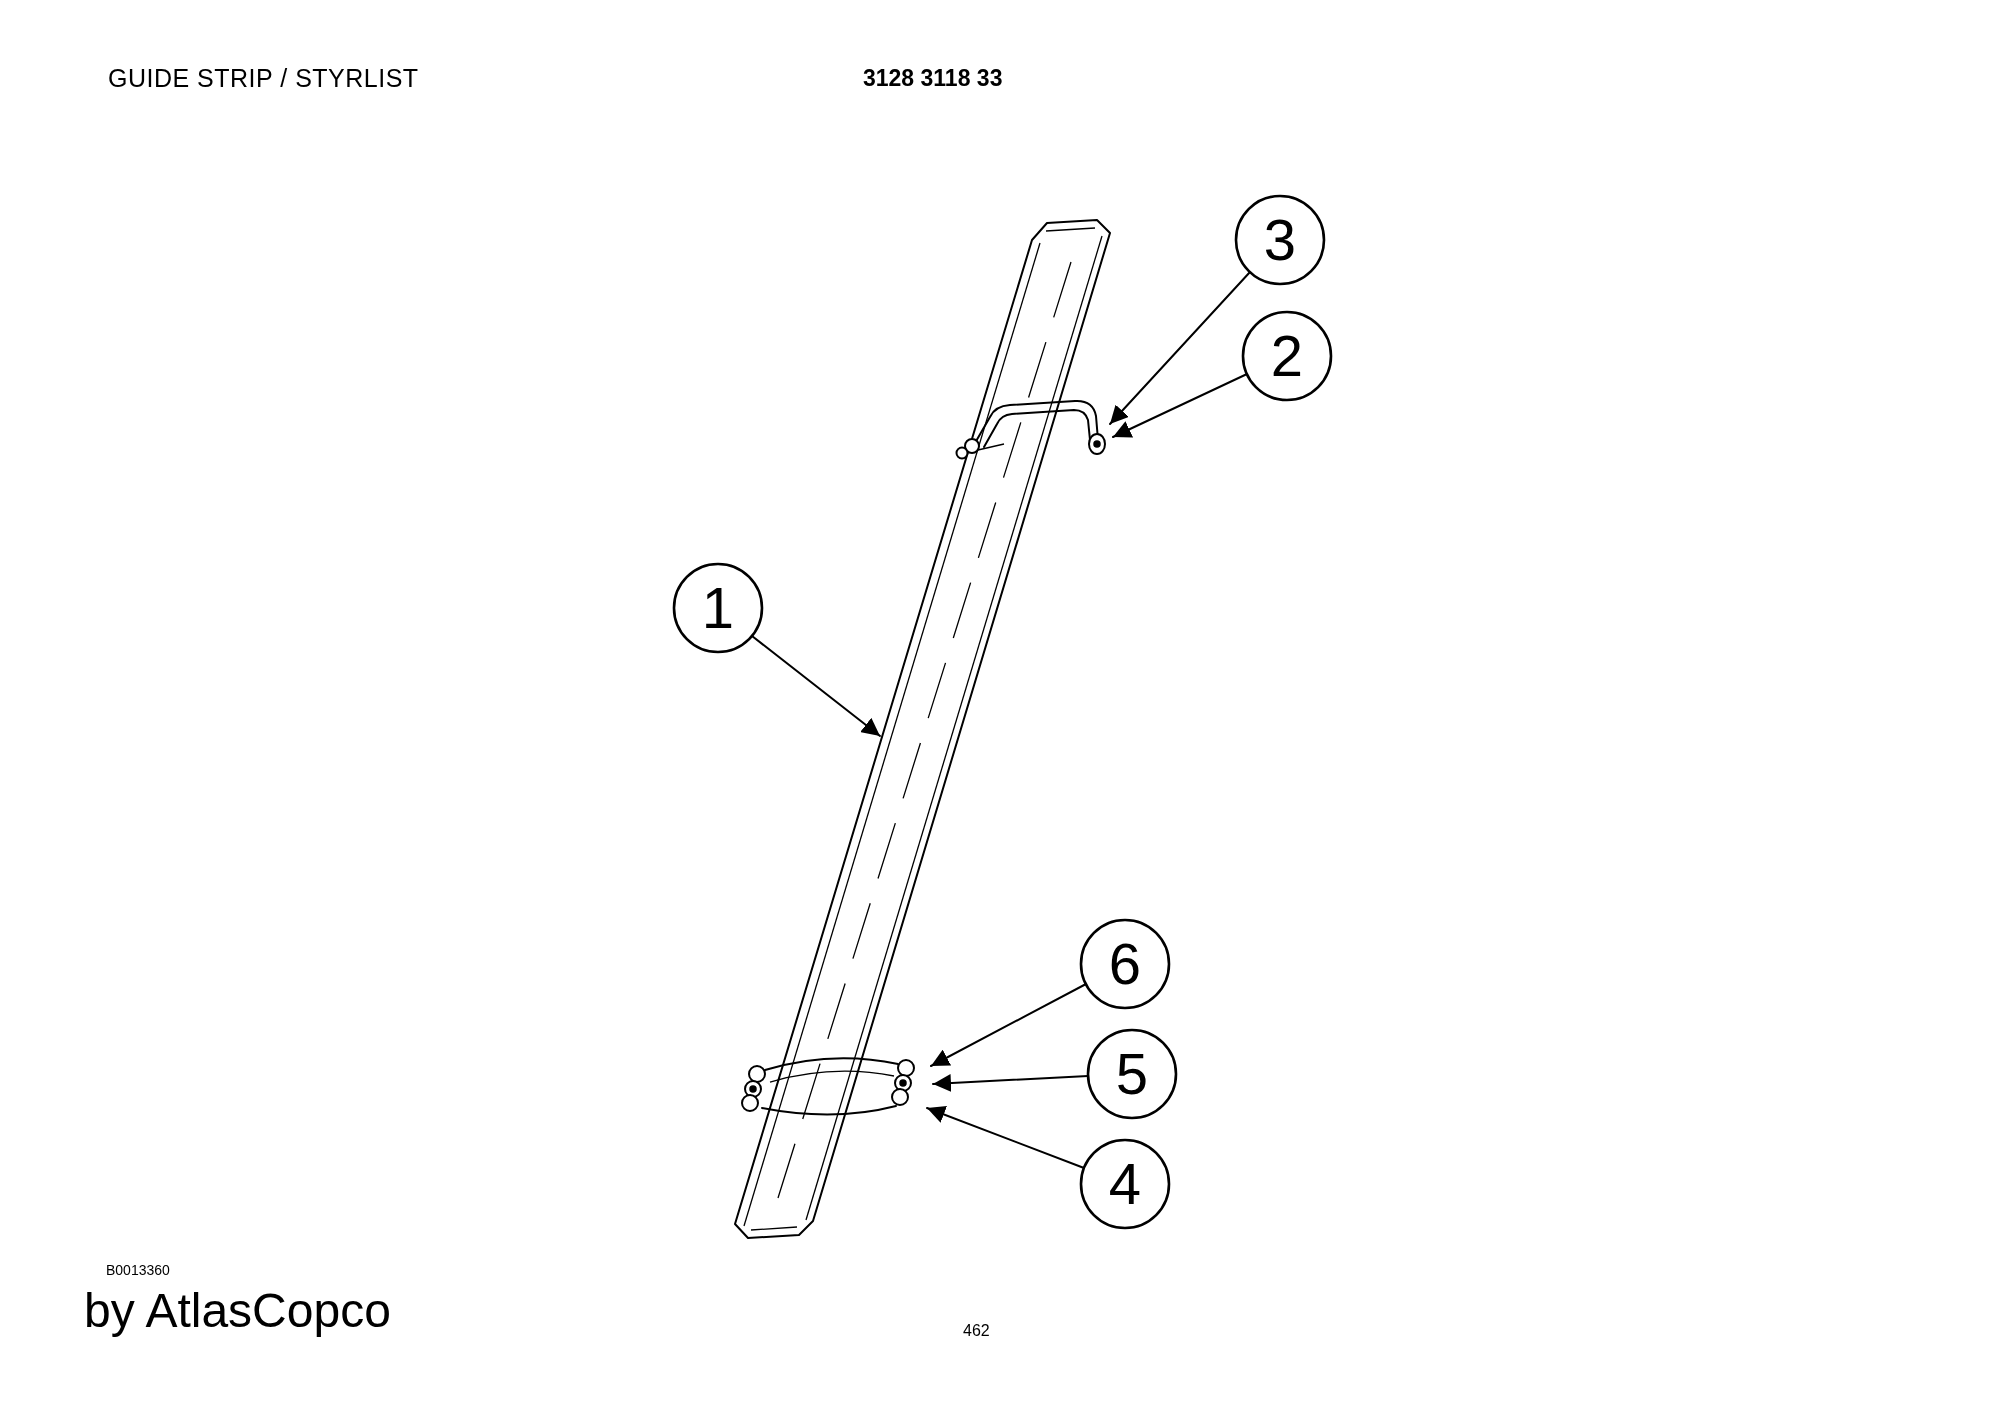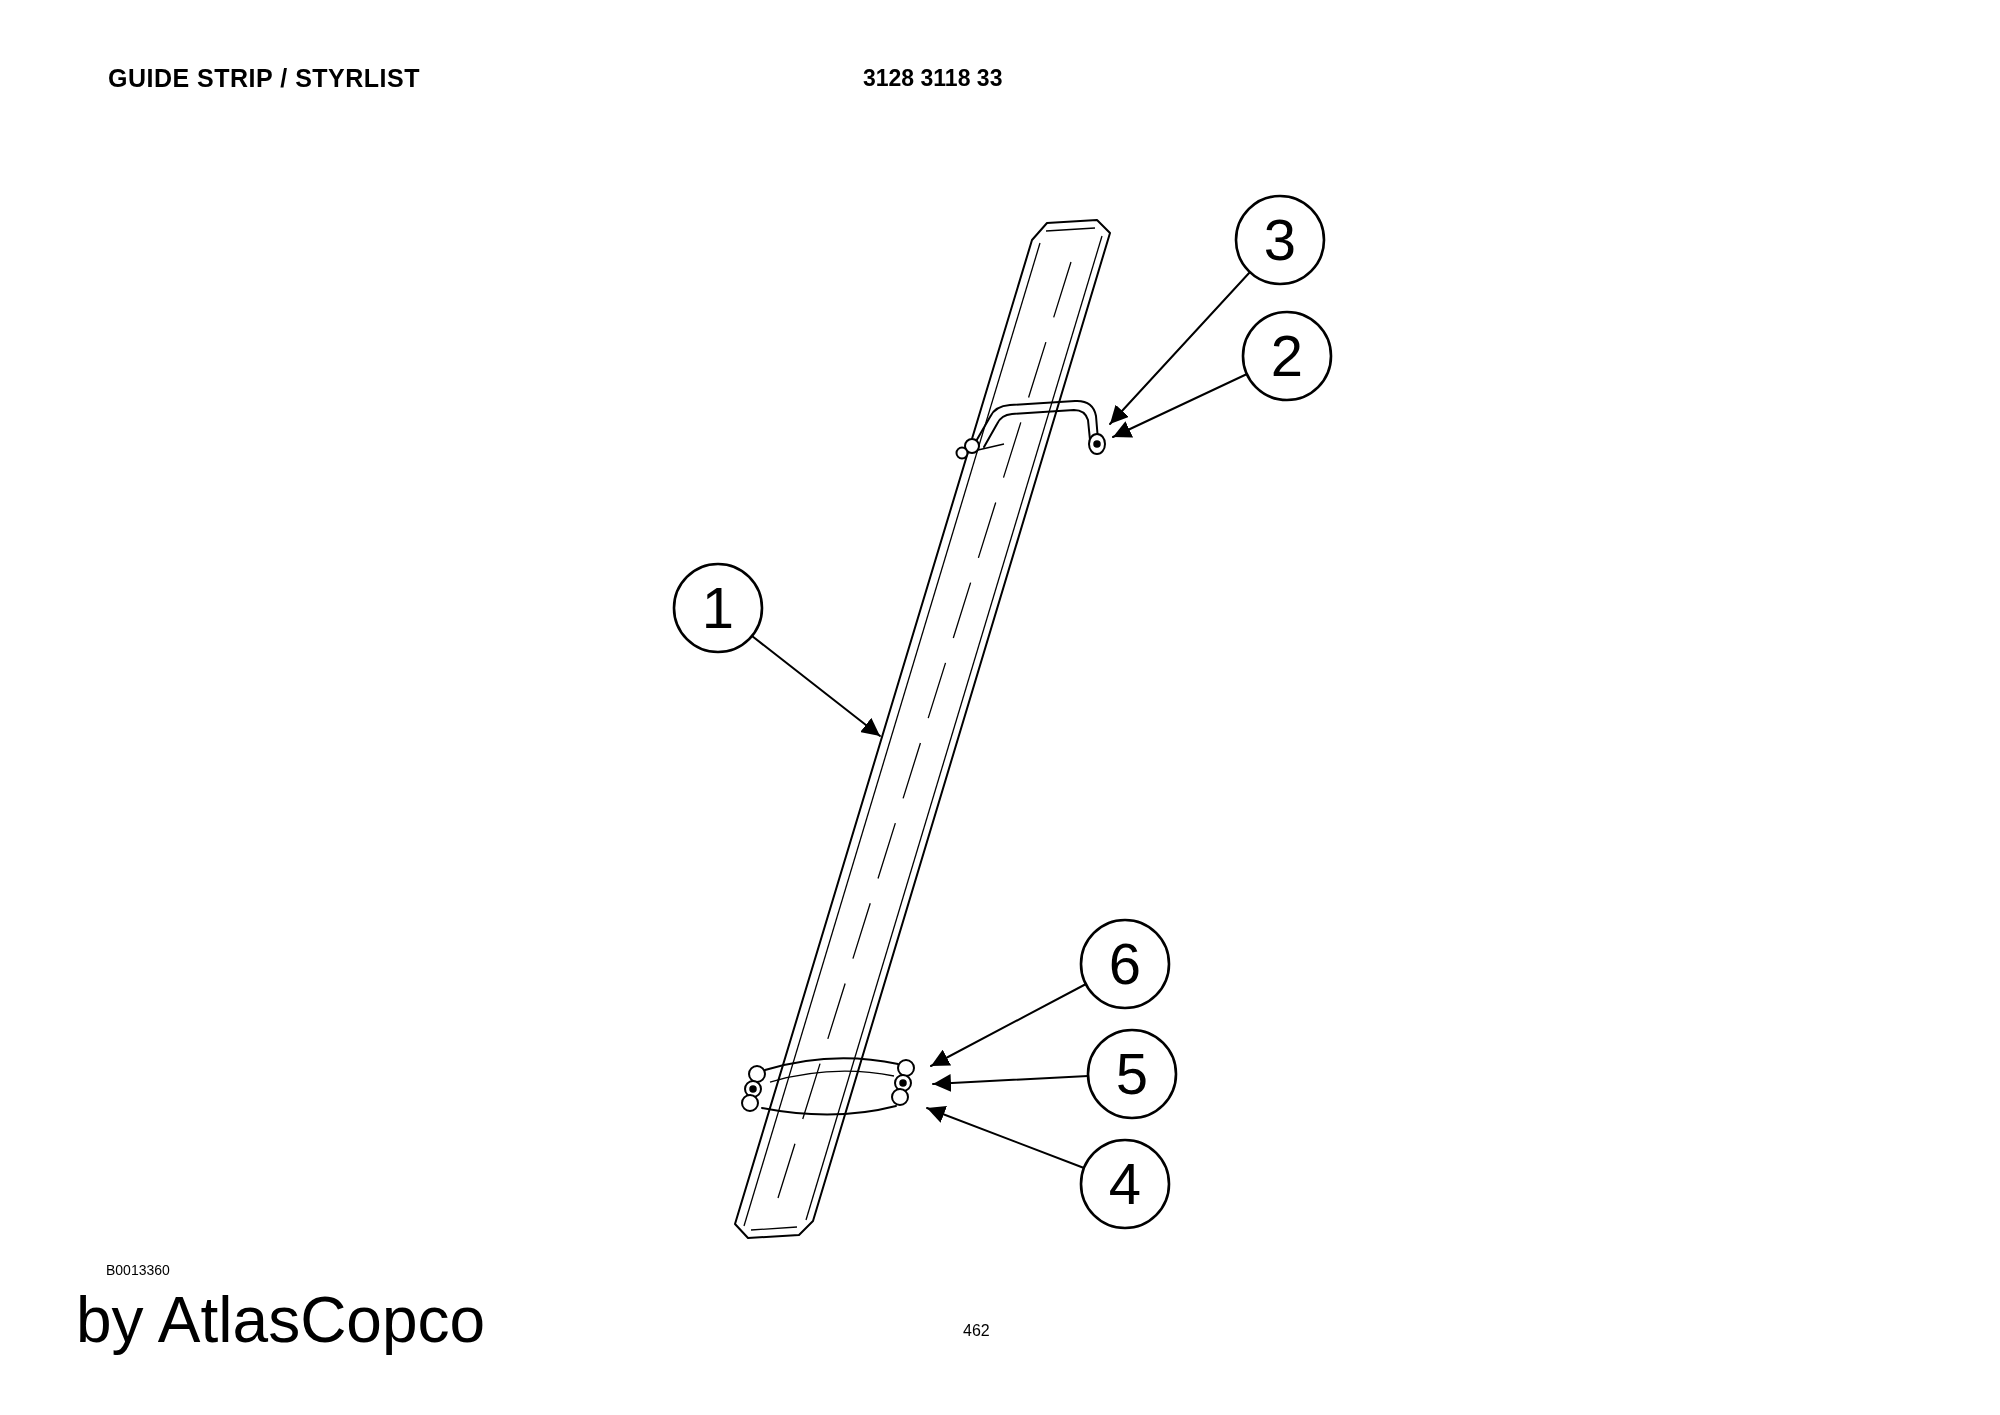--- a/index.html
+++ b/index.html
@@ -14,44 +14,44 @@
     background: #ffffff;
     font-family: "Liberation Sans", sans-serif;
     color: #000000;
     overflow: hidden;
   }
   .hdr-title {
     position: absolute;
     left: 108px;
     top: 64px;
     font-size: 25px;
-    font-weight: bold;
+    font-weight: normal;
     letter-spacing: 0.5px;
     white-space: nowrap;
   }
   .hdr-doc {
     position: absolute;
     left: 863px;
     top: 65px;
     font-size: 23px;
     font-weight: bold;
     white-space: nowrap;
   }
   .ftr-code {
     position: absolute;
     left: 106px;
     top: 1262px;
     font-size: 14px;
     white-space: nowrap;
   }
   .ftr-brand {
     position: absolute;
-    left: 76px;
+    left: 84px;
     top: 1283px;
-    font-size: 64px;
+    font-size: 48px;
     font-weight: 400;
     white-space: nowrap;
     text-align: right;
   }
   .ftr-page {
     position: absolute;
     left: 963px;
     top: 1282px;
     font-size: 16px;
     white-space: nowrap;

